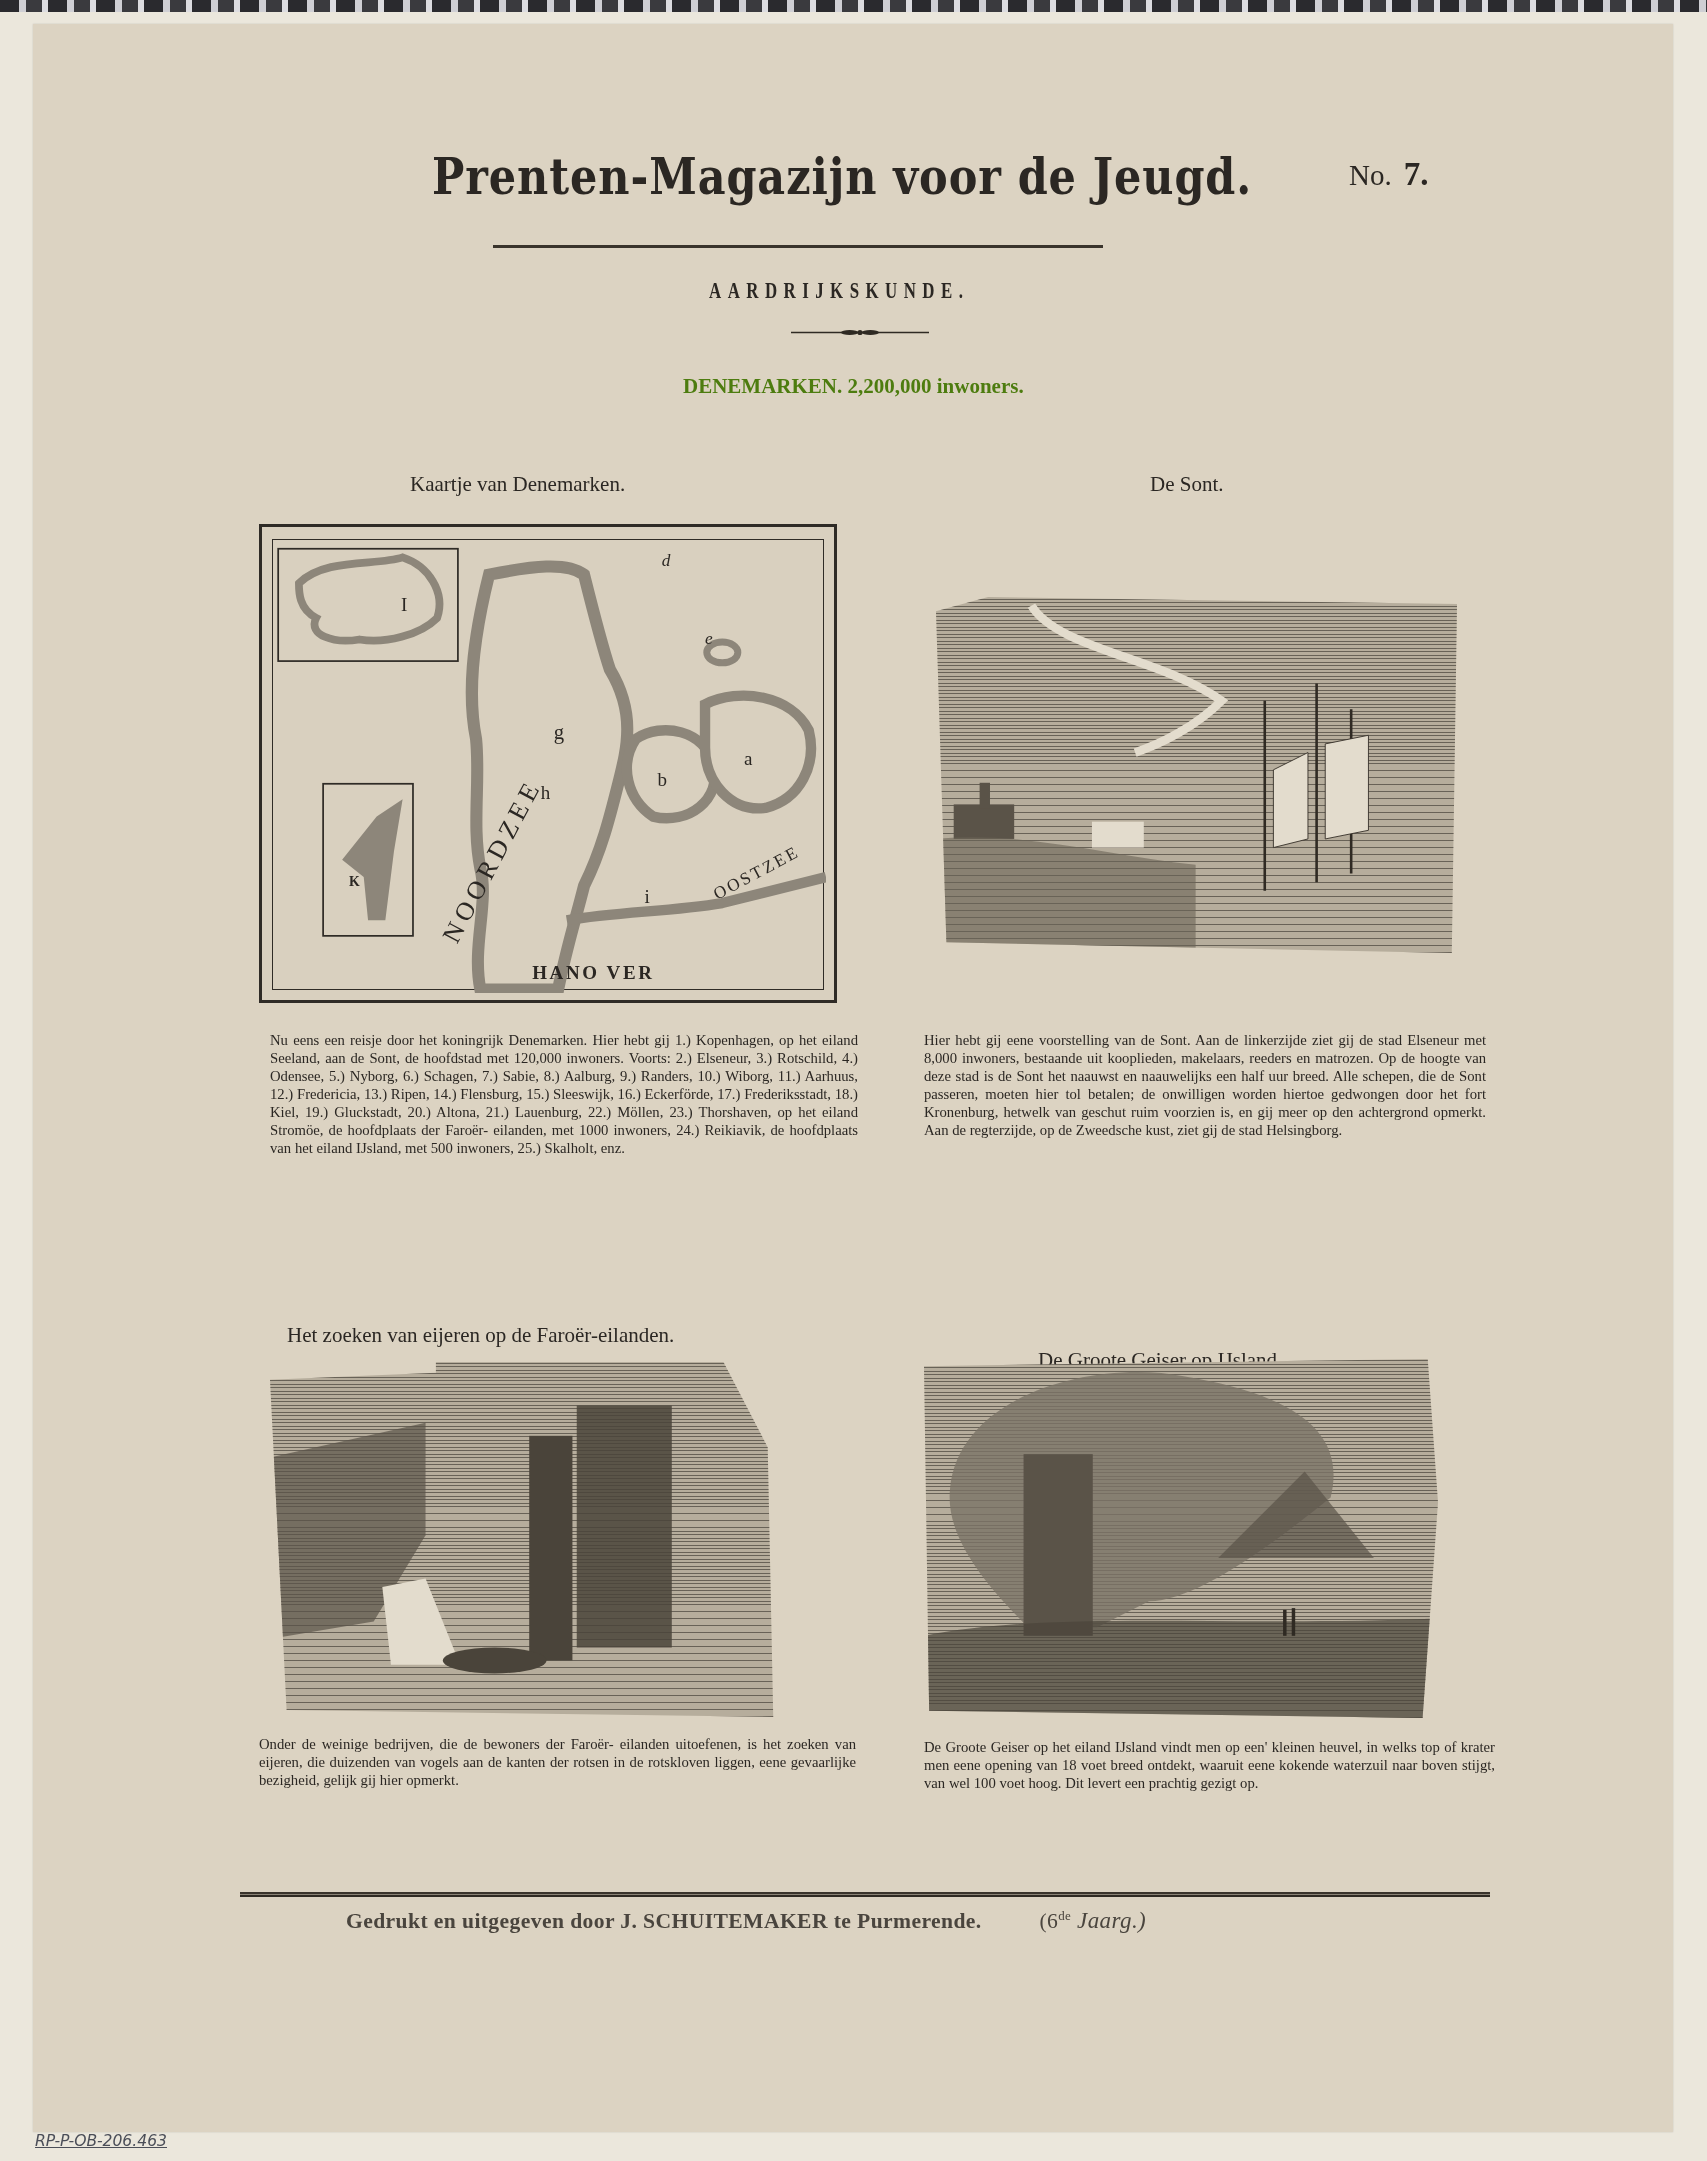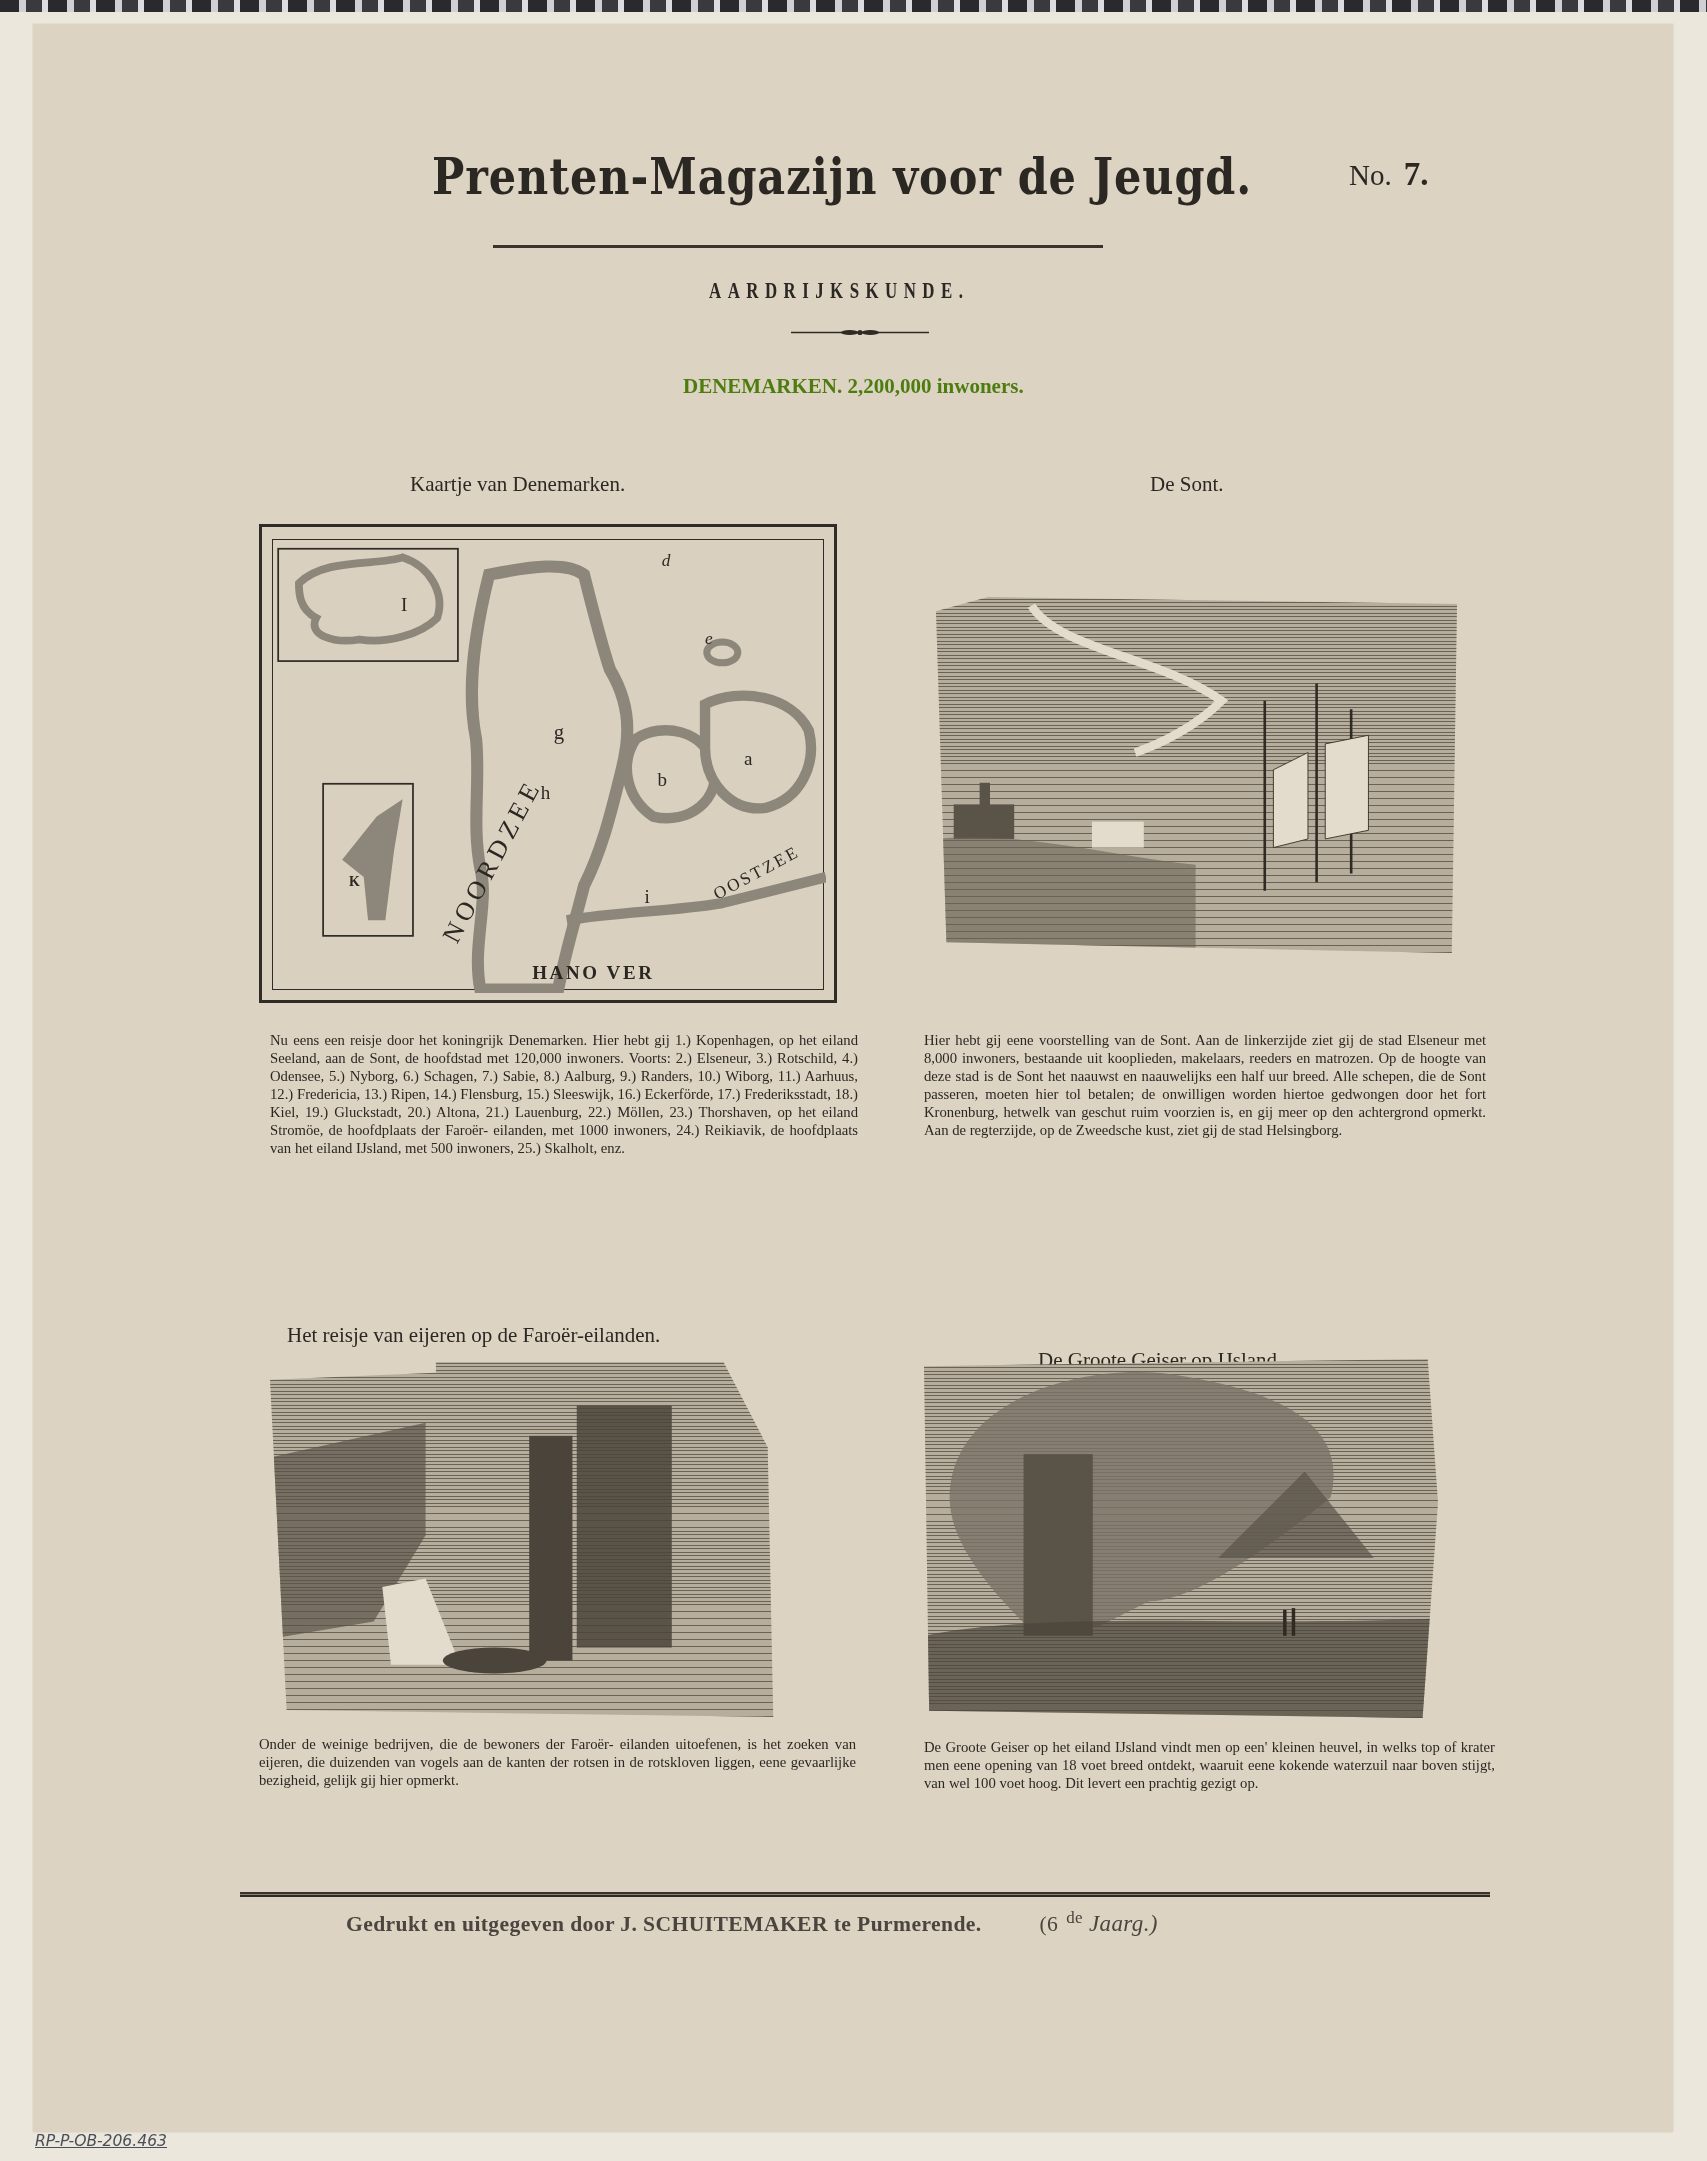--- a/index.html
+++ b/index.html
@@ -56,21 +56,21 @@
   }
   .footer-rule {
     left: 240px; top: 1892px; width: 1250px; height: 6px;
     background: linear-gradient(#3a342c 0 1.7px, #8a8275 1.7px 2.6px, #2f2a23 2.6px 5.2px, transparent 5.2px);
   }
   .footer-text {
     left: 346px; top: 1908px; font-size: 21.6px; font-weight: bold; color: #4a453e;
     letter-spacing: 0.4px;
   }
   .footer-text .year { margin-left: 52px; font-weight: normal; }
-  .footer-text sup { font-size: 17px; margin-left: 8px; }
+  .footer-text sup { font-size: 13px; }
   .footer-text i { font-size: 23px; font-style: italic; }
   .catalog {
     left: 35px; top: 2132px; font-family: "DejaVu Sans", sans-serif; font-size: 15.6px;
     color: #4b4e58; font-style: italic; text-decoration: underline;
   }
 </style>
 </head>
 <body>
 
 <div class="topstrip"></div>
@@ -134,21 +134,21 @@
     <rect x="20" y="240" width="70" height="40" fill="#5a5348"></rect>
     <rect x="50" y="215" width="12" height="30" fill="#5a5348"></rect>
     <rect x="180" y="260" width="60" height="30" fill="#e3dccd"></rect>
     <path d="M0,280 C100,270 200,300 300,310 L300,412 L0,412 Z" fill="#6b6457" opacity="0.6"></path>
     <path d="M380,120 L380,340 M440,100 L440,330 M480,130 L480,320" stroke="#2f2a23" stroke-width="3"></path>
     <path d="M390,200 L430,180 L430,280 L390,290 Z M450,170 L500,160 L500,270 L450,280 Z" fill="#e3dccd" stroke="#2f2a23"></path>
   </svg>
 </div>
 <div class="abs body-text" style="left:924px; top:1031px; width:562px;">Hier hebt gij eene voorstelling van de Sont. Aan de linkerzijde ziet gij de stad Elseneur met 8,000 inwoners, bestaande uit kooplieden, makelaars, reeders en matrozen. Op de hoogte van deze stad is de Sont het naauwst en naauwelijks een half uur breed. Alle schepen, die de Sont passeren, moeten hier tol betalen; de onwilligen worden hiertoe gedwongen door het fort Kronenburg, hetwelk van geschut ruim voorzien is, en gij meer op den achtergrond opmerkt. Aan de regterzijde, op de Zweedsche kust, ziet gij de stad Helsingborg.</div>
 
-<div class="abs caption" style="left:287px; top:1323px;">Het reisje van eijeren op de Faroër-eilanden.</div>
+<div class="abs caption" style="left:287px; top:1323px;">Het zoeken van eijeren op de Faroër-eilanden.</div>
 <div class="abs engraving" style="left:270px; top:1362px; width:553px; height:355px; clip-path: polygon(0 5%, 30% 3%, 30% 0, 82% 0, 90% 24%, 91% 100%, 3% 98%);">
   <svg width="553" height="355" viewBox="0 0 640 410">
     <path d="M0,110 L180,70 L180,200 L120,300 L0,320 Z" fill="#5a5348" opacity="0.7"></path>
     <rect x="300" y="85" width="50" height="260" fill="#4a443a"></rect>
     <rect x="355" y="50" width="110" height="280" fill="#4a443a" opacity="0.85"></rect>
     <path d="M130,260 L180,250 L220,350 L140,350 Z" fill="#e3dccd"></path>
     <ellipse cx="260" cy="345" rx="60" ry="15" fill="#4a443a"></ellipse>
   </svg>
 </div>
 <div class="abs body-text" style="left:259px; top:1735px; width:597px;">Onder de weinige bedrijven, die de bewoners der Faroër- eilanden uitoefenen, is het zoeken van eijeren, die duizenden van vogels aan de kanten der rotsen in de rotskloven liggen, eene gevaarlijke bezigheid, gelijk gij hier opmerkt.</div>

